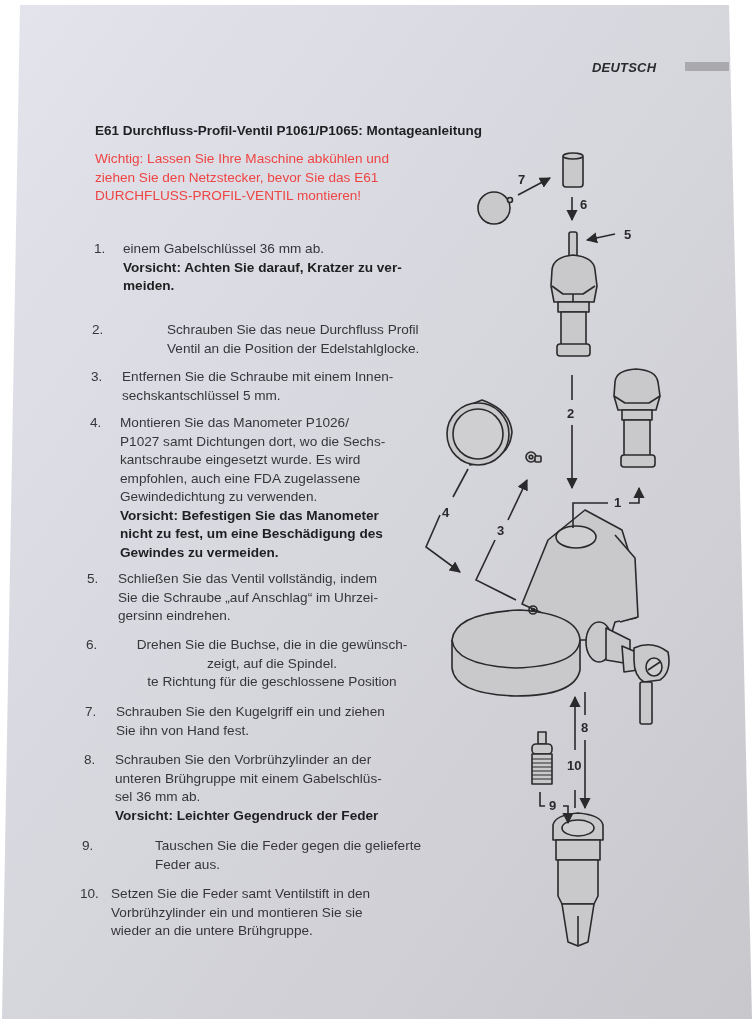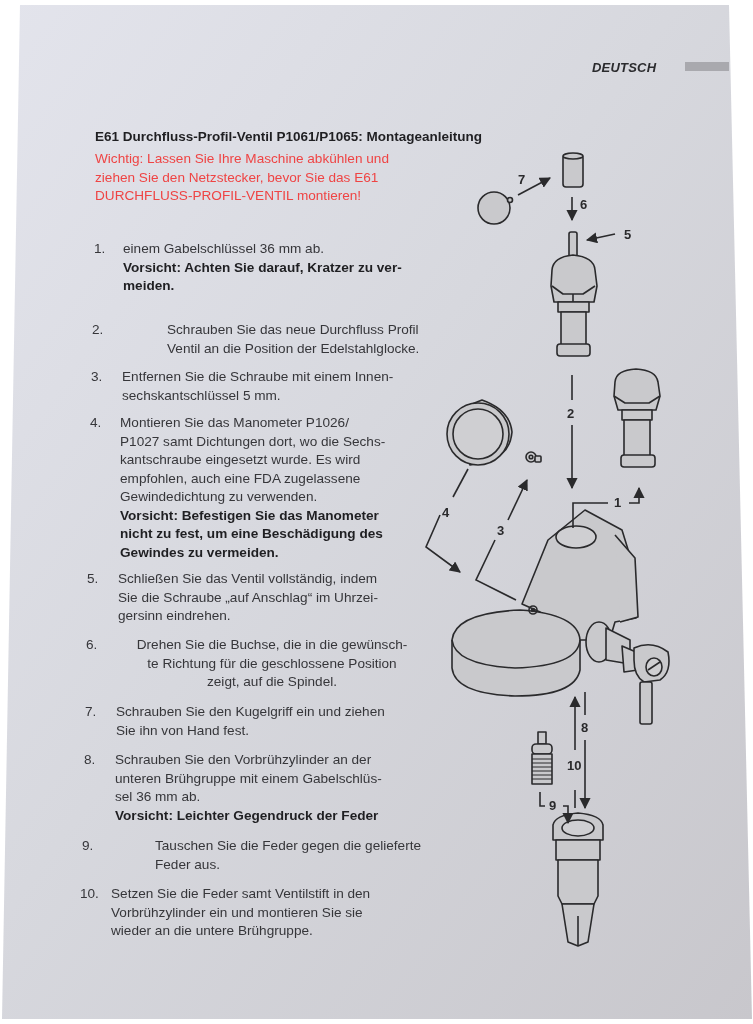--- a/index.html
+++ b/index.html
@@ -1,21 +1,21 @@
 <!DOCTYPE html>
 <html><head>
 <meta charset="utf-8">
 <style>
   html,body{margin:0;padding:0;background:#ffffff;}
   body{width:753px;height:1024px;position:relative;overflow:hidden;font-family:"Liberation Sans",sans-serif;color:#2a2a2c;}
   #paper-bg{position:absolute;left:0;top:0;width:753px;height:1024px;}
   .abs{position:absolute;}
   #lang-label{left:592px;top:60px;font-size:13px;font-weight:bold;letter-spacing:0.2px;color:#2b2b2e;font-style:italic;}
   #lang-bar{left:685px;top:62px;width:44px;height:9px;background:#a9a9ae;}
-  #doc-title{left:95px;top:129px;font-size:13.5px;font-weight:bold;color:#1f1f22;white-space:nowrap;}
+  #doc-title{left:95px;top:123px;font-size:13.5px;font-weight:bold;color:#1f1f22;white-space:nowrap;}
   #intro{left:95px;top:150px;width:335px;font-size:13.6px;line-height:18.5px;color:#ef4444;}
   .step{position:absolute;font-size:13.6px;line-height:18.5px;color:#36363a;}
   .step .num{position:absolute;left:0;top:0;width:30px;}
   .step .txt{position:absolute;top:0;width:310px;}
   .step .warn{font-weight:bold;color:#1f1f22;}
   #diagram{position:absolute;left:0;top:0;width:753px;height:1024px;}
   .lbl{font-family:"Liberation Sans",sans-serif;font-size:13px;fill:#2a2a2c;font-weight:bold;}
 </style>
 </head>
 <body>
@@ -87,22 +87,22 @@
     <div>Schließen Sie das Ventil vollständig, indem</div>
     <div>Sie die Schraube „auf Anschlag“ im Uhrzei-</div>
     <div>gersinn eindrehen.</div>
   </div>
 </div>
 
 <div class="step" style="left:86px;top:636px;">
   <span class="num">6.</span>
   <div class="txt" style="left:31px;text-align:center;">
     <div>Drehen Sie die Buchse, die in die gewünsch-</div>
+    <div>zeigt, auf die Spindel.</div>
     <div>te Richtung für die geschlossene Position</div>
-    <div>zeigt, auf die Spindel.</div>
   </div>
 </div>
 
 <div class="step" style="left:85px;top:703px;">
   <span class="num">7.</span>
   <div class="txt" style="left:31px;">
     <div>Schrauben Sie den Kugelgriff ein und ziehen</div>
     <div>Sie ihn von Hand fest.</div>
   </div>
 </div>

